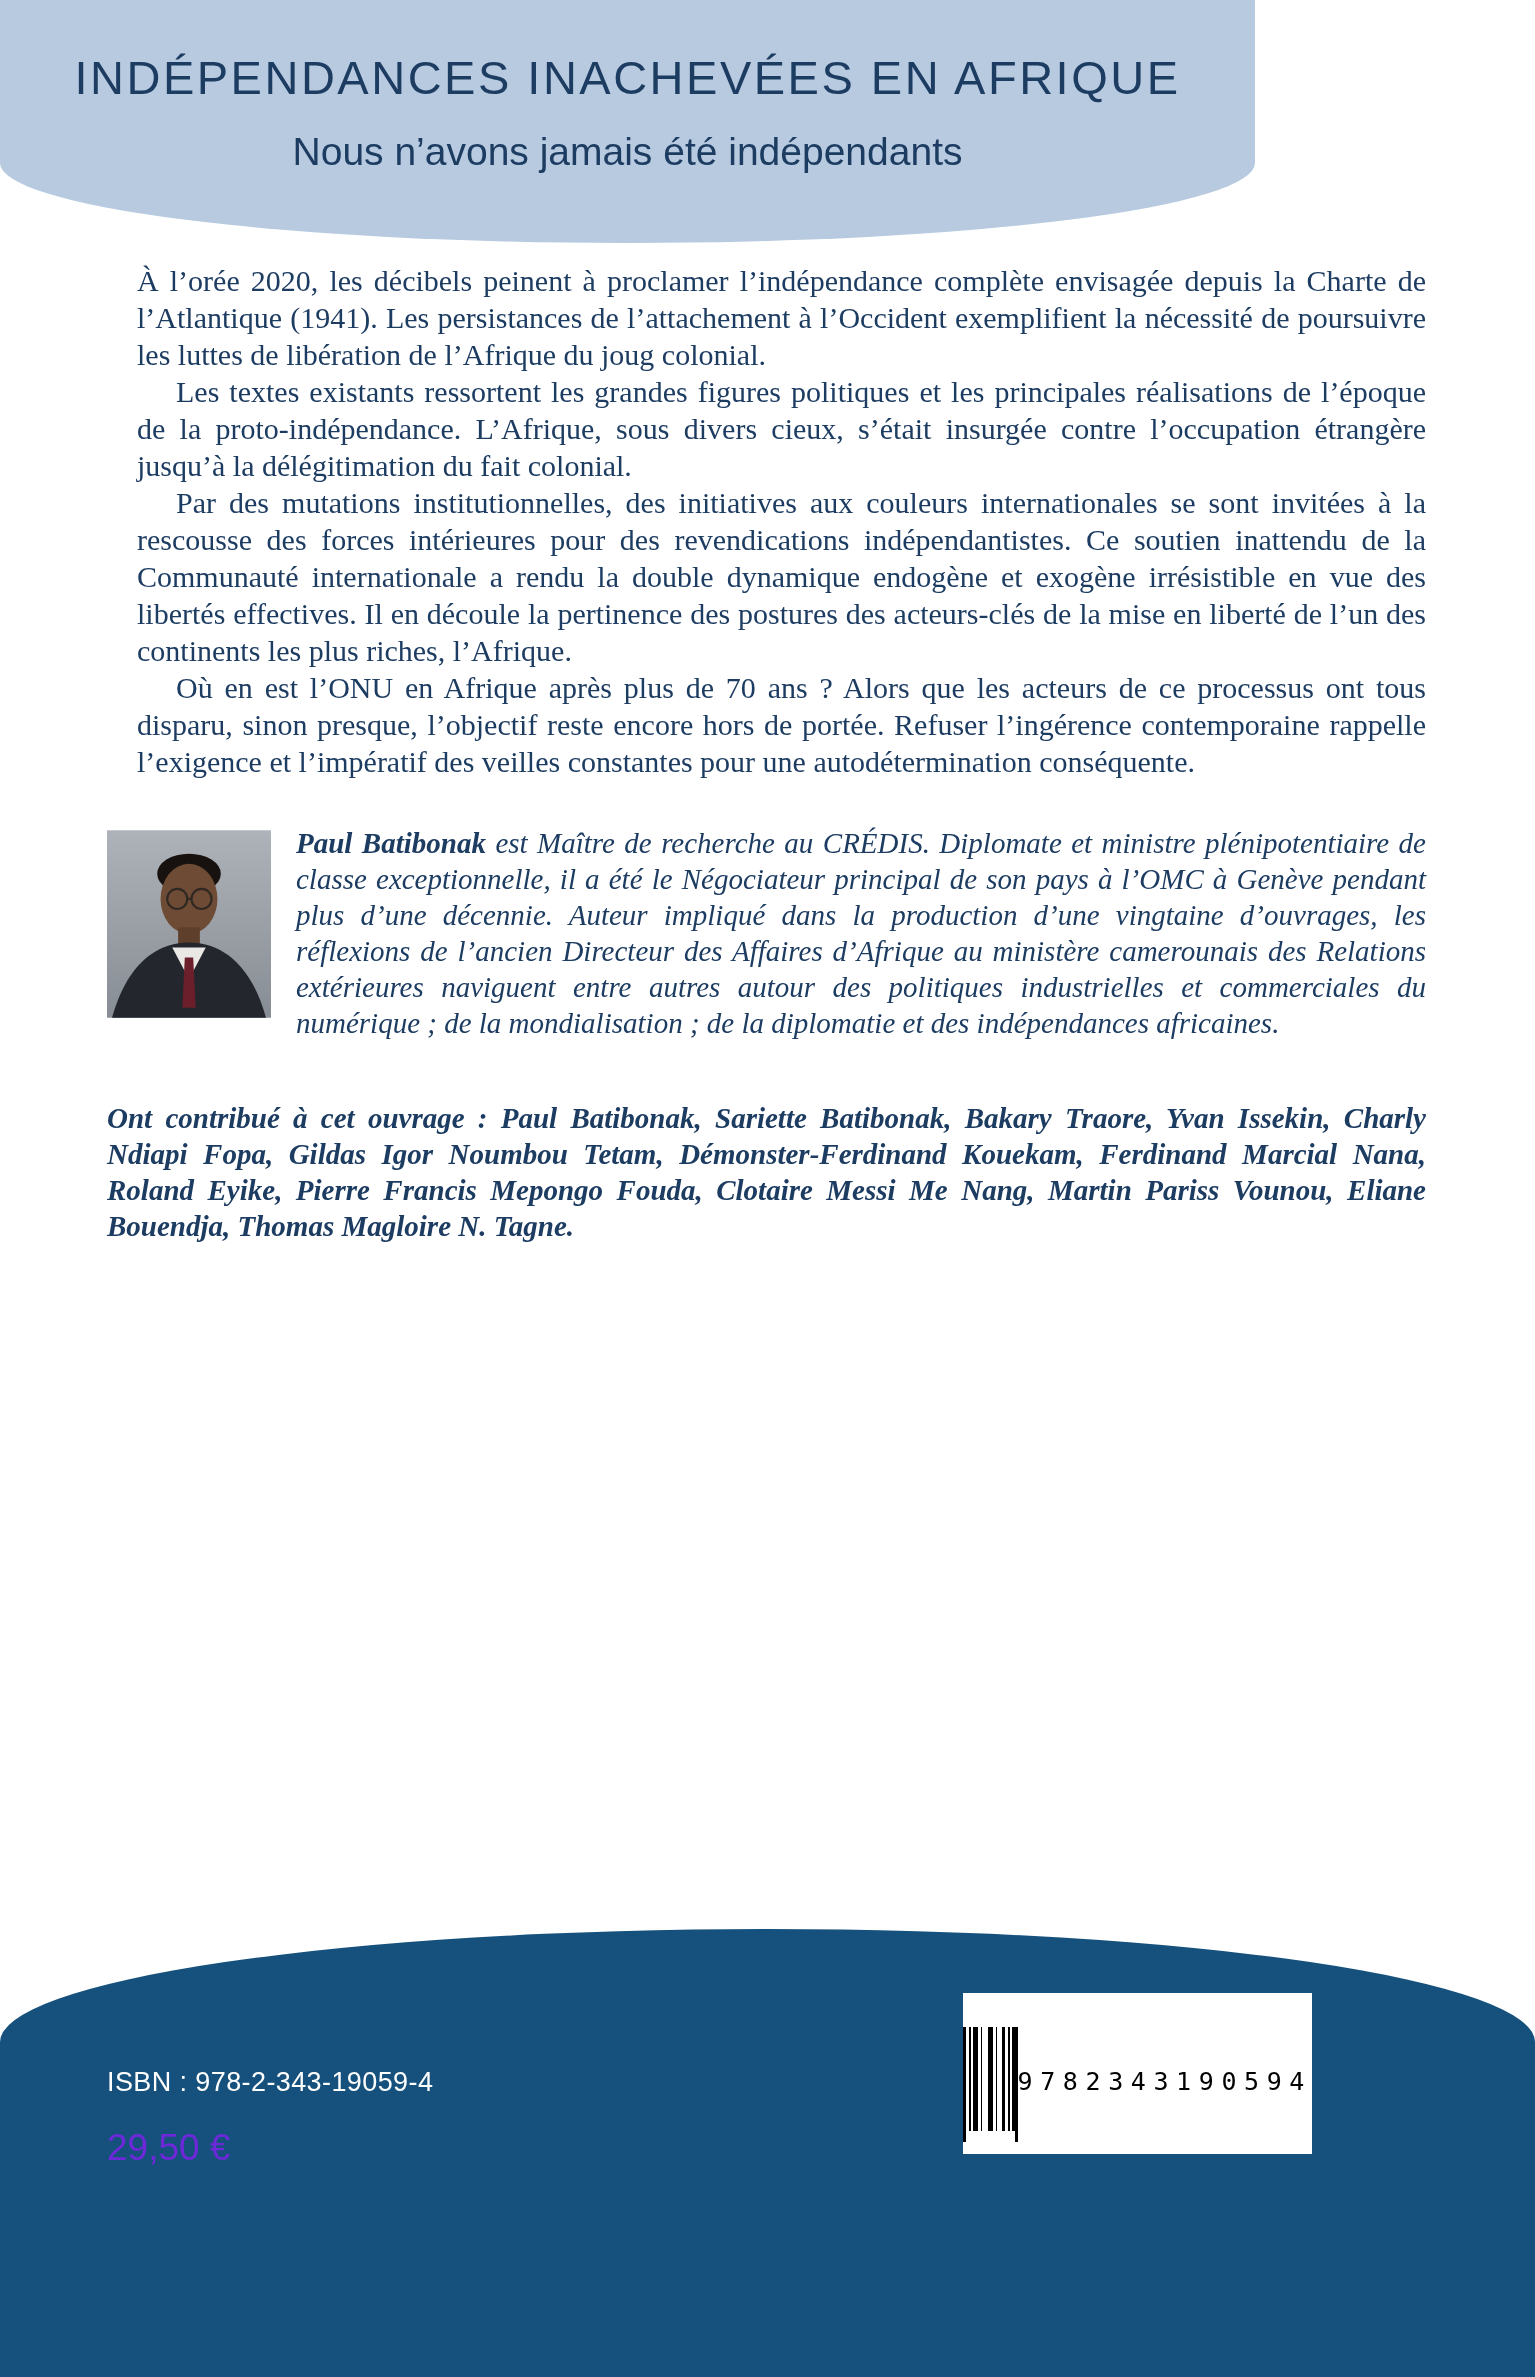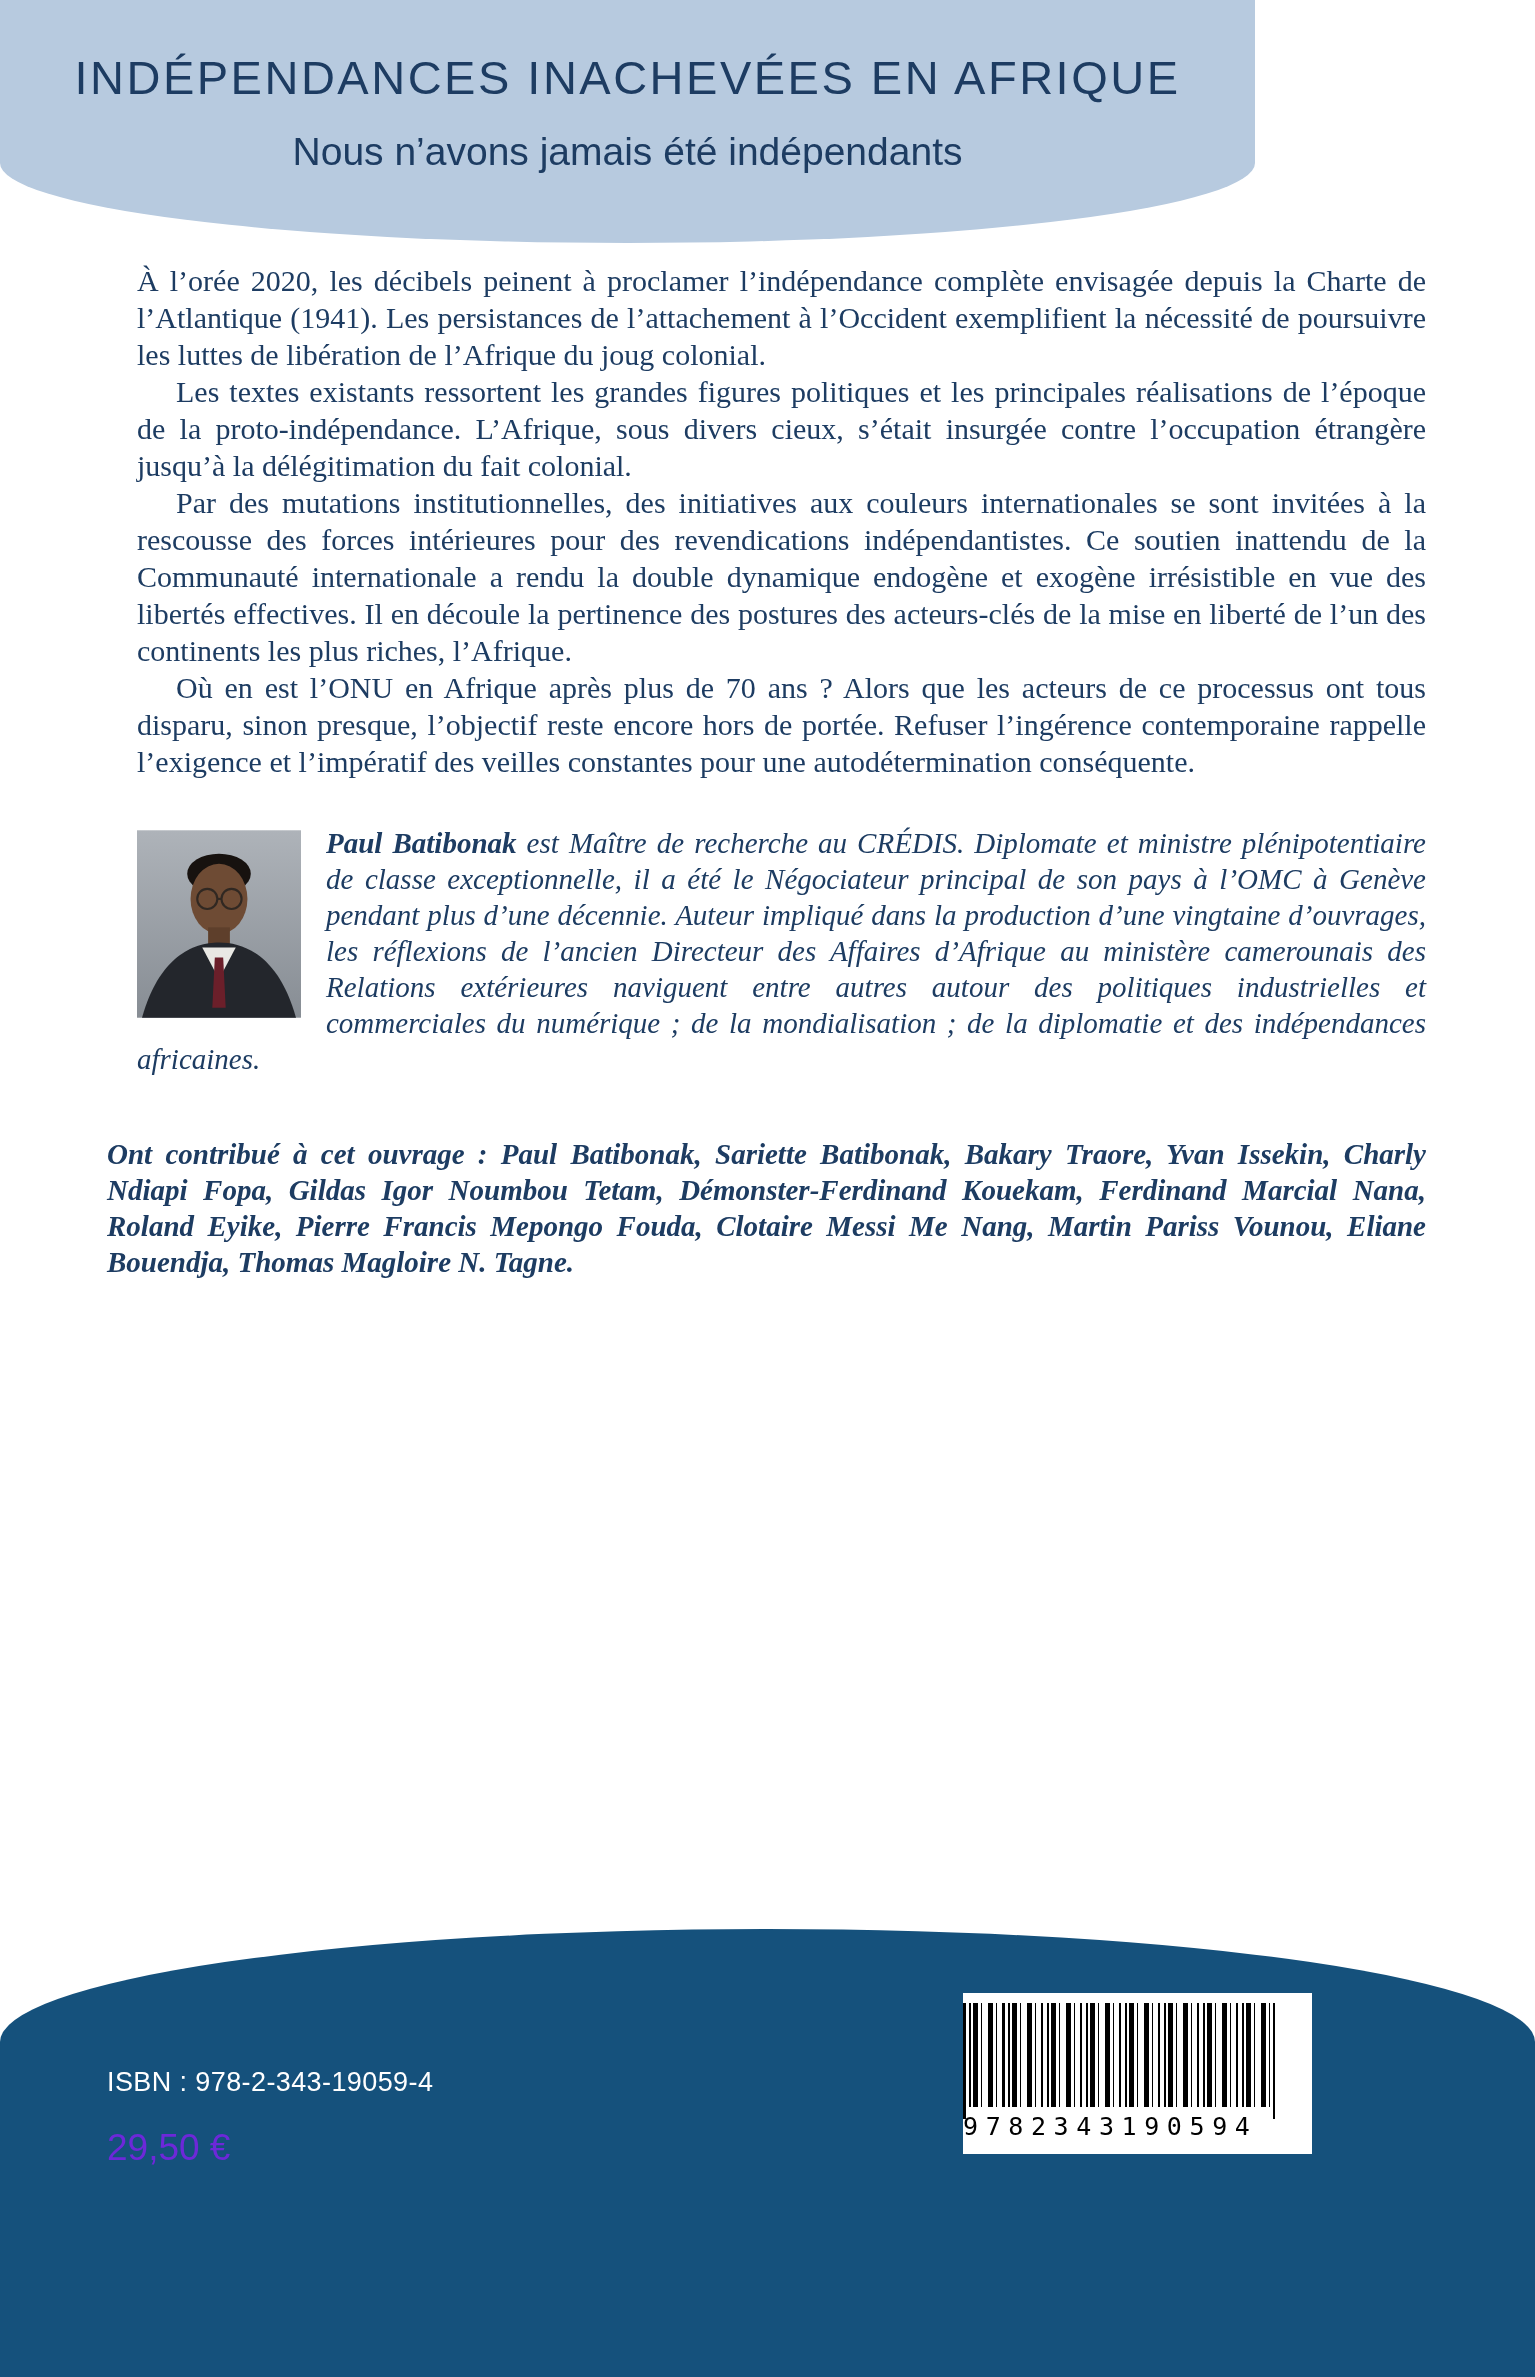--- a/index.html
+++ b/index.html
@@ -50,21 +50,20 @@
     margin-left:30px;
   }
   .synopsis p + p { text-indent:39px; }
 
   .bio {
     margin-top:45px;
     font-style:italic;
     font-size:29px;
     line-height:36px;
     text-align:justify;
-    margin-left:30px;
   }
   .author-photo {
     float:left;
     width:164px; height:188px;
     margin:5px 25px 8.4px 0;
   }
   .author-photo svg { display:block; width:100%; height:100%; }
   .author-name { font-weight:bold; }
 
   .contributors {
@@ -95,21 +94,21 @@
     color:#6d28d9;
     font-family:"Liberation Sans", sans-serif;
     font-size:37px;
   }
 
   
   .barcode-box {
     position:absolute; right:223px; bottom:223px;
     width:349px; height:161px;
     background:#ffffff;
-    display:flex; flex-direction:column; align-items:flex-start;
+    display:flex; flex-direction:row; align-items:center;
     padding-top:10px;
   }
   .bars {
     width:312px; height:104px;
     background:repeating-linear-gradient(90deg,
       #000 0 2.5px,  #fff 2.5px 5.9px,
       #000 5.9px 7.6px,  #fff 7.6px 10px,
       #000 10px 15px, #fff 15px 17.6px,
       #000 17.6px 19.3px, #fff 19.3px 25px,
       #000 25px 30px, #fff 30px 33px,

